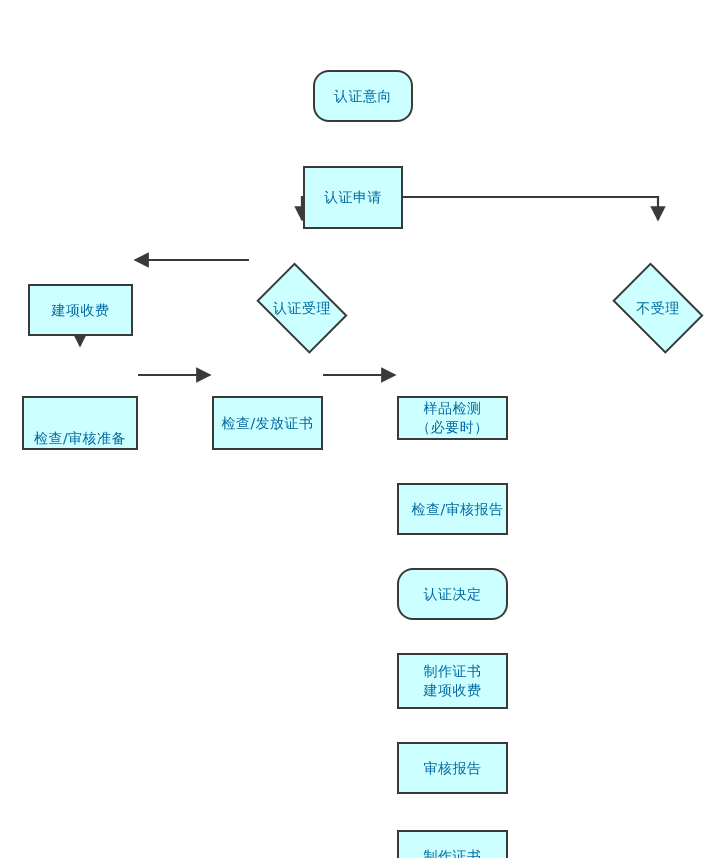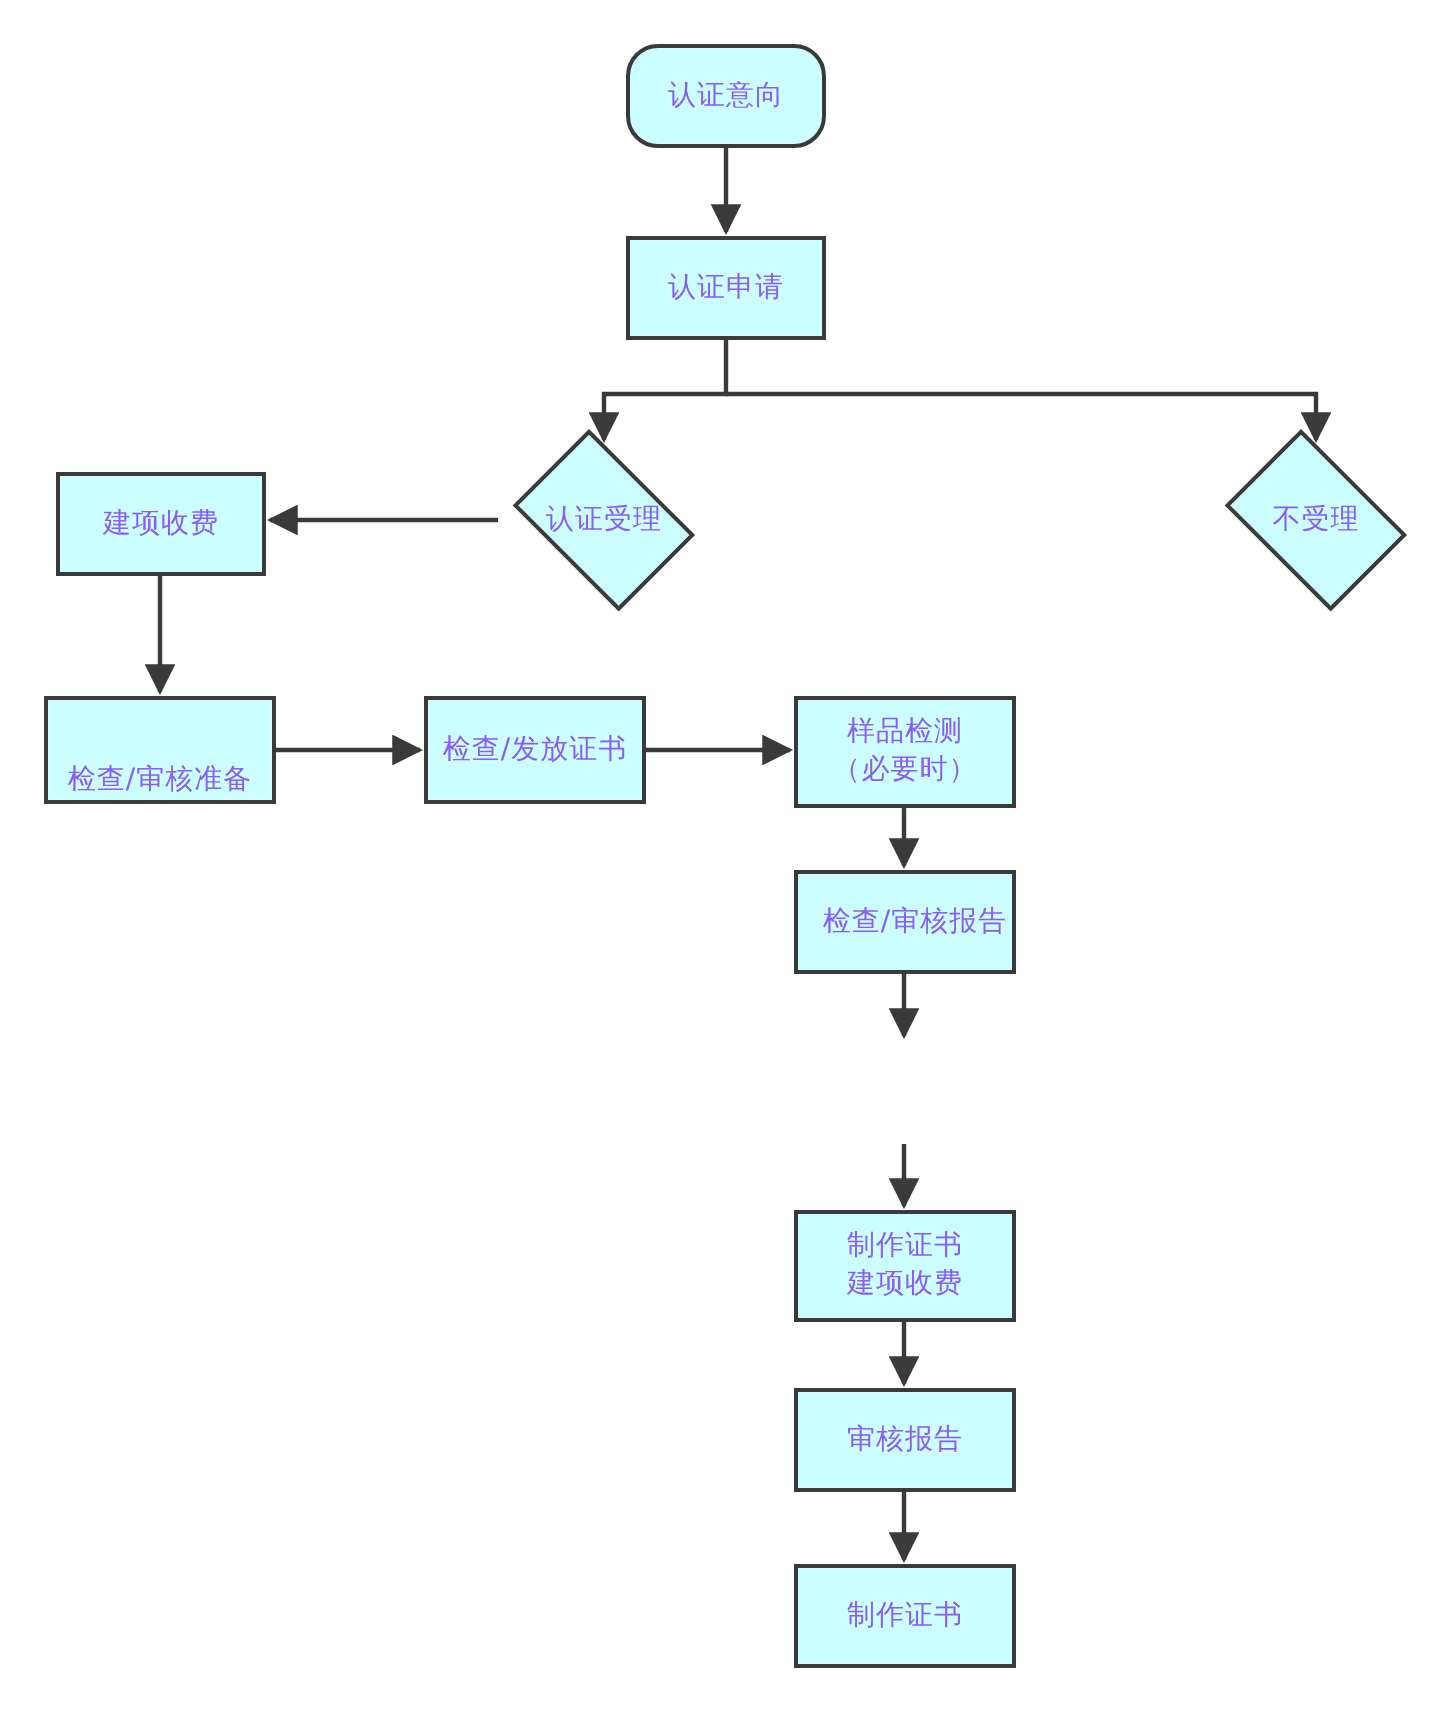--- a/index.html
+++ b/index.html
@@ -25,25 +25,26 @@
     height: 858px;
     pointer-events: none;
   }
   .node {
     position: absolute;
     box-sizing: border-box;
     display: flex;
     align-items: center;
     justify-content: center;
     text-align: center;
-    color: #8b5cf6;
+    color: #0369a1;
     font-size: 14px;
     line-height: 1.35;
     letter-spacing: 0.5px;
     z-index: 2;
+    margin-top: 48px;
   }
   .node.process {
     background: #ccffff;
     border: 2px solid #3a3a3a;
   }
   .node.stadium {
     background: #ccffff;
     border: 2px solid #3a3a3a;
     border-radius: 16px;
   }
@@ -106,21 +107,21 @@
       <path d="M 452 661 L 452 692"></path>
 
       <path d="M 452 746 L 452 780"></path>
     </g>
   </svg>
 
   <div class="node stadium" style="left:313px; top:22px; width:100px; height:52px;">
     <span class="node-label">认证意向</span>
   </div>
 
-  <div class="node process" style="left:313px; top:118px; width:100px; height:52px;">
+  <div class="node process" style="left:303px; top:118px; width:100px; height:63px;">
     <span class="node-label">认证申请</span>
   </div>
 
   <div class="node decision" style="left:249px; top:222px; width:106px; height:76px;">
     <span class="decision-shape"></span>
     <span class="node-label">认证受理</span>
   </div>
 
   <div class="node process" style="left:28px; top:236px; width:105px; height:52px;">
     <span class="node-label">建项收费</span>
@@ -132,29 +133,32 @@
   </div>
 
   <div class="node process" style="left:22px; top:348px; width:116px; height:54px;align-items:flex-end;">
     <span class="node-label">检查/审核准备</span>
   </div>
 
   <div class="node process" style="left:212px; top:348px; width:111px; height:54px;">
     <span class="node-label">检查/发放证书</span>
   </div>
 
-  <div class="node process" style="left:397px; top:348px; width:111px; height:56px;text-align:center;">
+  <div class="node process" style="left:397px; top:348px; width:111px; height:44px;text-align:center;">
     <span class="node-label">样品检测
 （必要时）</span>
   </div>
 
   <div class="node process" style="left:397px; top:435px; width:111px; height:52px;padding-left:10px;">
     <span class="node-label">检查/审核报告</span>
   </div>
 
+  <div class="node stadium" style="left:397px; top:520px; width:111px; height:52px;">
+    <span class="node-label">认证决定</span>
+  </div>
 
   <div class="node process" style="left:397px; top:605px; width:111px; height:56px;">
     <span class="node-label">制作证书
 建项收费</span>
   </div>
 
   <div class="node process" style="left:397px; top:694px; width:111px; height:52px;">
     <span class="node-label">审核报告</span>
   </div>
 

